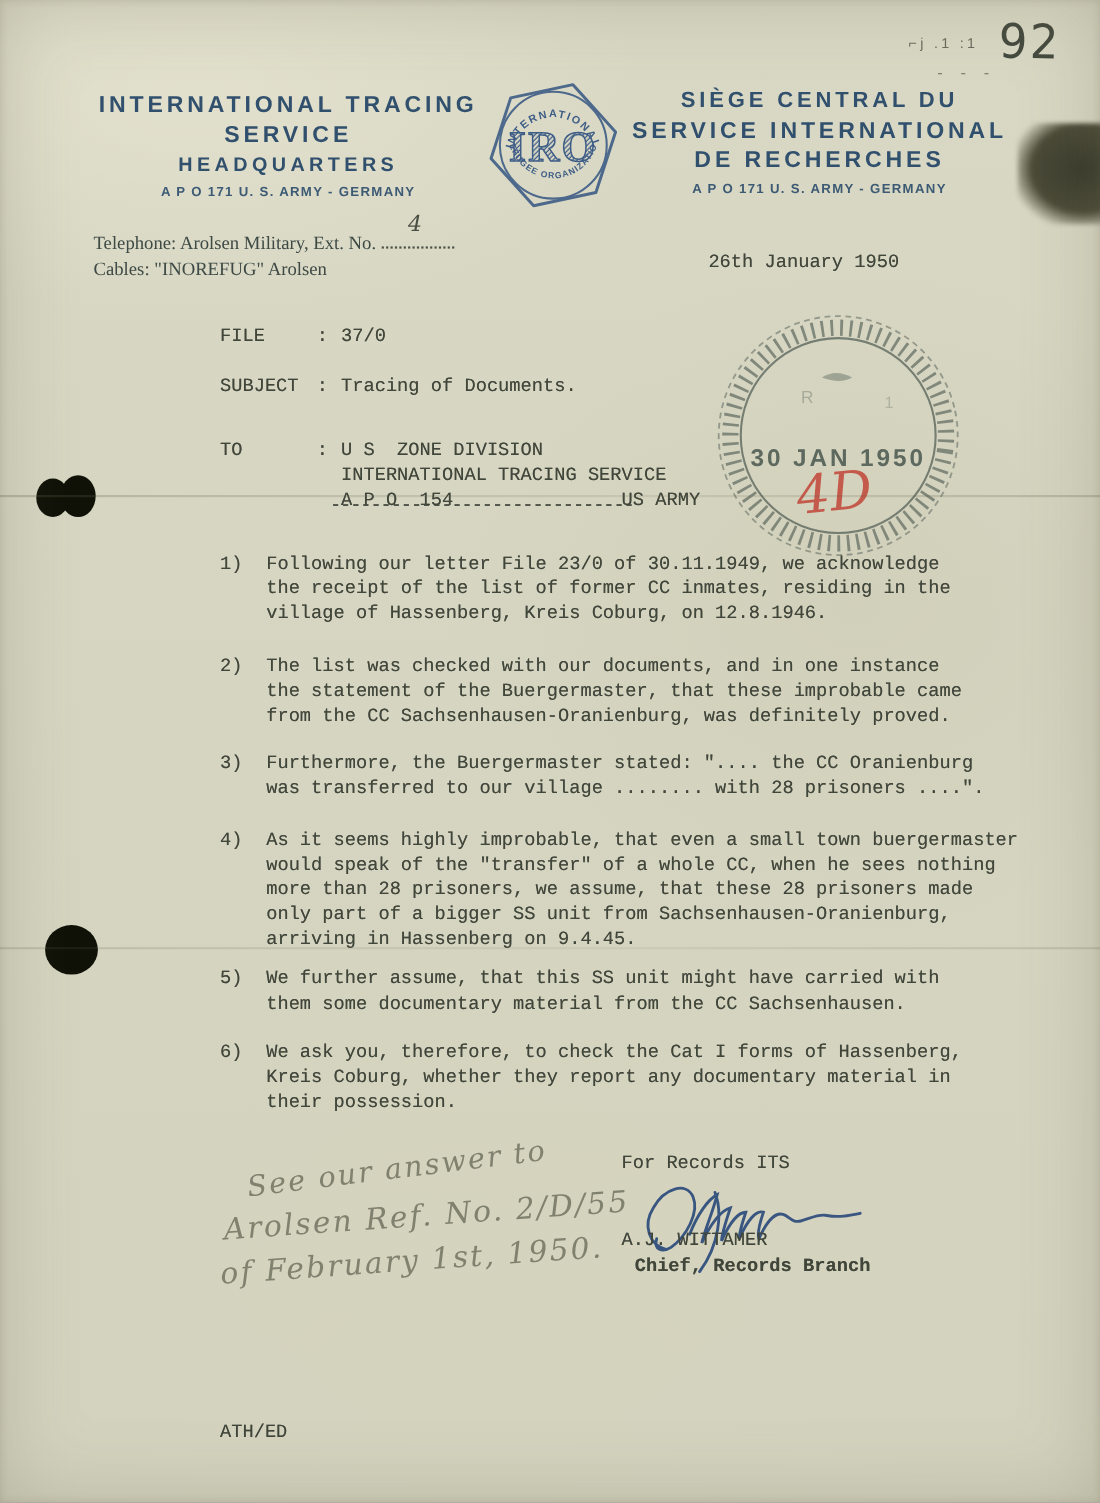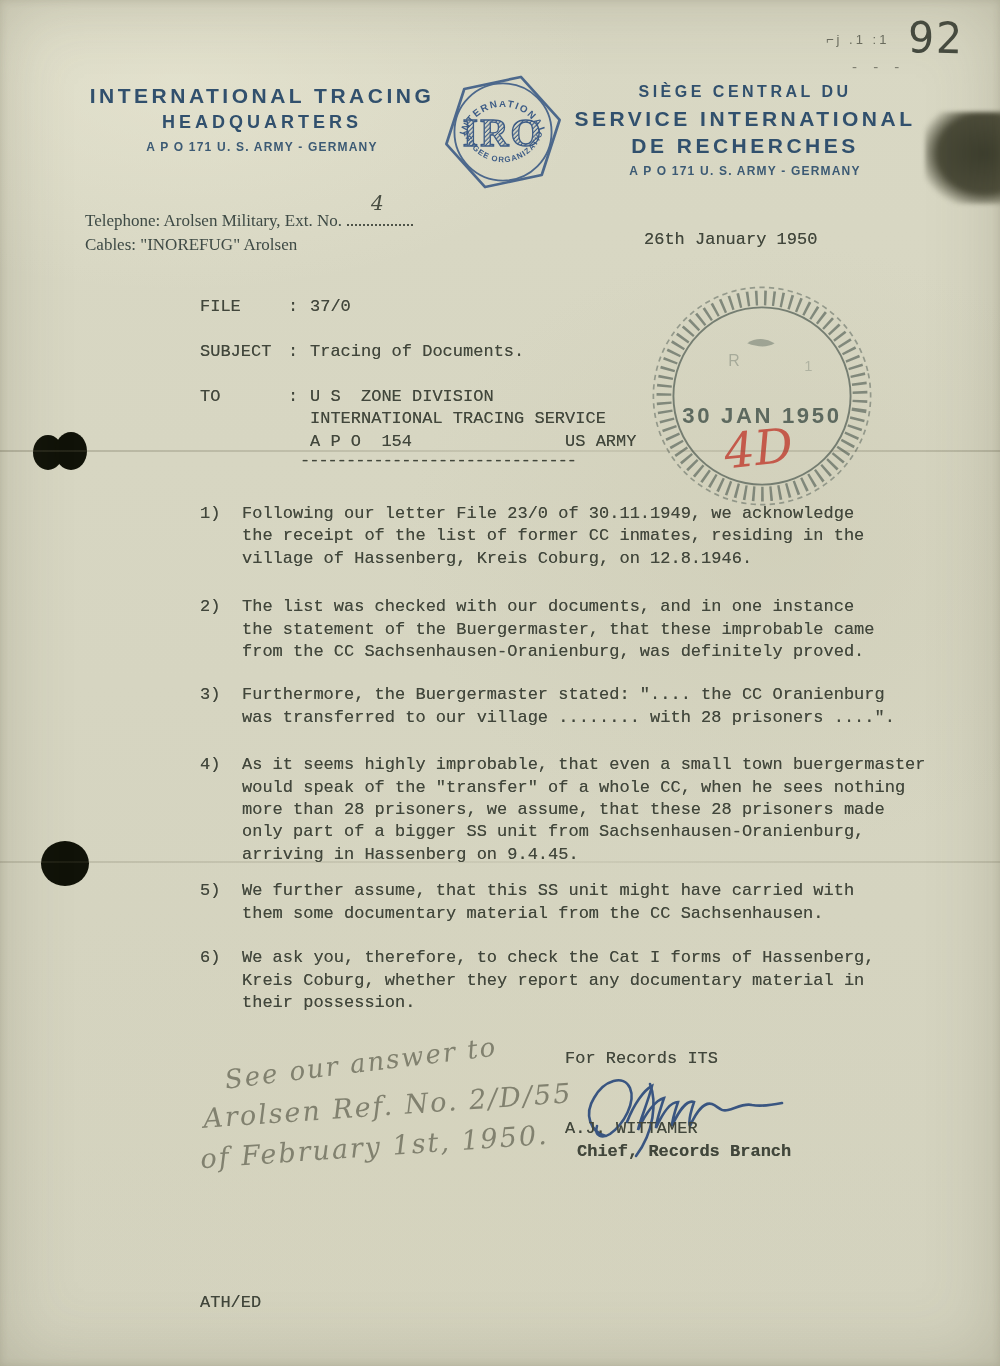--- a/index.html
+++ b/index.html
@@ -68,20 +68,21 @@
 <div class="page">
 
   <div class="abs" style="left:826px;top:32px;font-size:13px;color:rgba(70,72,62,.75);letter-spacing:3px;">⌐j .1 :1</div>
   <div class="abs corner-num" style="left:908px;top:14px;">92</div>
   <div class="abs" style="left:852px;top:58px;font-size:15px;color:rgba(70,72,62,.6);letter-spacing:6px;">- - -</div>
 
   <div class="abs smudge" style="left:925px;top:112px;width:80px;height:92px;"></div>
 
   <div class="abs hdr hdr-l">
     <div class="big">INTERNATIONAL TRACING</div>
+    <div class="big">SERVICE</div>
     <div class="mid">HEADQUARTERS</div>
     <div class="sml">A P O 171 U. S. ARMY  -  GERMANY</div>
   </div>
 
   <div class="abs" style="left:441px;top:70px;width:124px;height:124px;">
     <svg width="124" height="124" viewBox="0 0 120 120">
       <defs>
         <pattern id="iroHatch" width="3" height="3" patternUnits="userSpaceOnUse" patternTransform="rotate(45)">
           <line x1="1" y1="0" x2="1" y2="3" stroke="#3d5c86" stroke-width="1.1"></line>
         </pattern>
@@ -96,21 +97,21 @@
         <textPath href="#sealTopArc" startOffset="50%" text-anchor="middle">INTERNATIONAL</textPath>
       </text>
       <text font-family="Liberation Sans, sans-serif" font-weight="bold" font-size="7.6" fill="#3d5c86" letter-spacing="1">
         <textPath href="#sealBotArc" startOffset="50%" text-anchor="middle">REFUGEE ORGANIZATION</textPath>
       </text>
       <text x="60" y="74" text-anchor="middle" font-family="Liberation Serif, serif" font-weight="bold" font-size="38" letter-spacing="2" fill="url(#iroHatch)" stroke="#3d5c86" stroke-width="1.3">IRO</text>
     </svg>
   </div>
 
   <div class="abs hdr hdr-r">
-    <div class="big" style="font-size:16px;">SIÈGE CENTRAL DU</div>
+    <div class="big" style="font-size:20px;">SIÈGE CENTRAL DU</div>
     <div class="big">SERVICE INTERNATIONAL</div>
     <div class="big">DE RECHERCHES</div>
     <div class="sml">A P O 171 U. S. ARMY  -  GERMANY</div>
   </div>
 
   <div class="abs serif" style="left:85px;top:208px;">
     <span>Telephone: Arolsen Military, Ext. No.</span><span class="ext-line"><span class="ext-val">4</span></span>
   </div>
   <div class="abs serif" style="left:85px;top:233px;">Cables: "INOREFUG" Arolsen</div>
 
@@ -119,21 +120,21 @@
   <div class="abs tw ref-row" style="left:200px;top:296px;">
     <span class="ref-label">FILE</span>
     <span class="ref-colon">:</span>
     <span>37/0</span>
   </div>
   <div class="abs tw ref-row" style="left:200px;top:341px;">
     <span class="ref-label">SUBJECT</span>
     <span class="ref-colon">:</span>
     <span>Tracing of Documents.</span>
   </div>
-  <div class="abs tw ref-row" style="left:200px;top:386px;">
+  <div class="abs tw ref-row" style="left:200px;top:400px;">
     <span class="ref-label">TO</span>
     <span class="ref-colon">:</span>
     <span>U S  ZONE DIVISION
 INTERNATIONAL TRACING SERVICE
 A P O  154               US ARMY</span>
   </div>
   <div class="abs tw ref-sep" style="left:300px;top:450px;">------------------------------</div>
 
   <div class="abs" style="left:646px;top:280px;width:232px;height:232px;">
     <svg width="232" height="232" viewBox="0 0 220 220">

